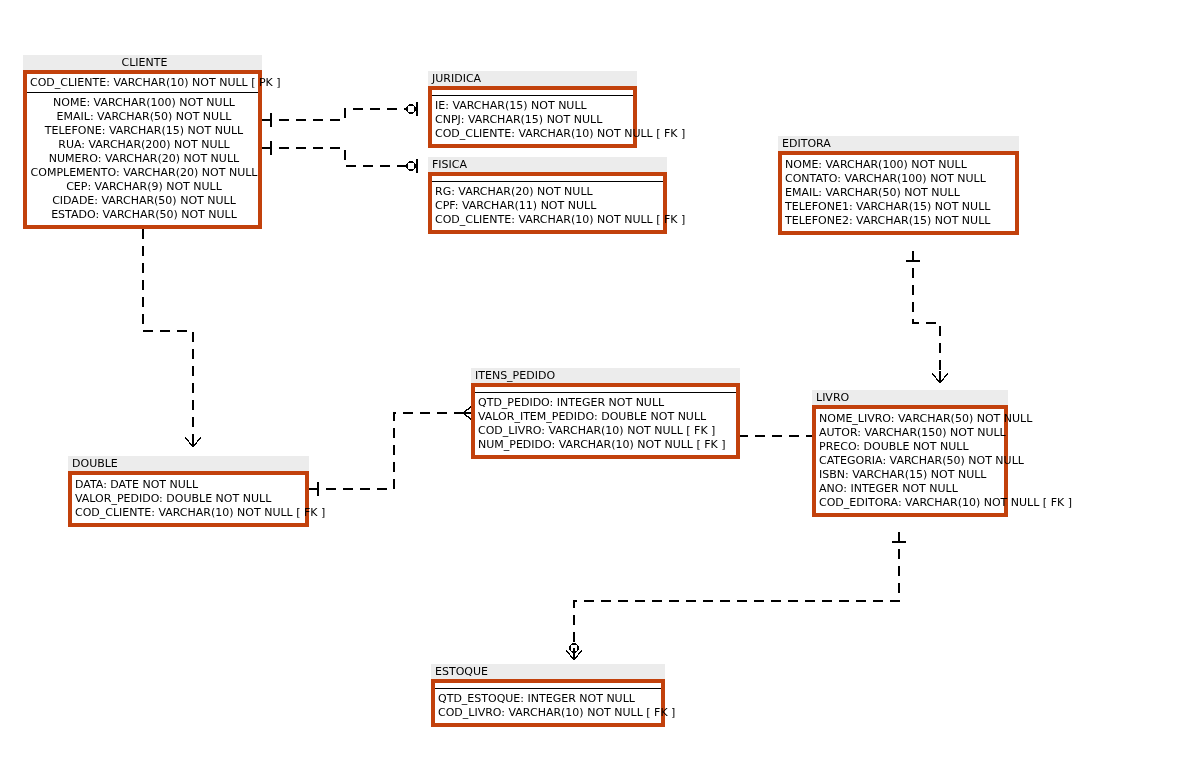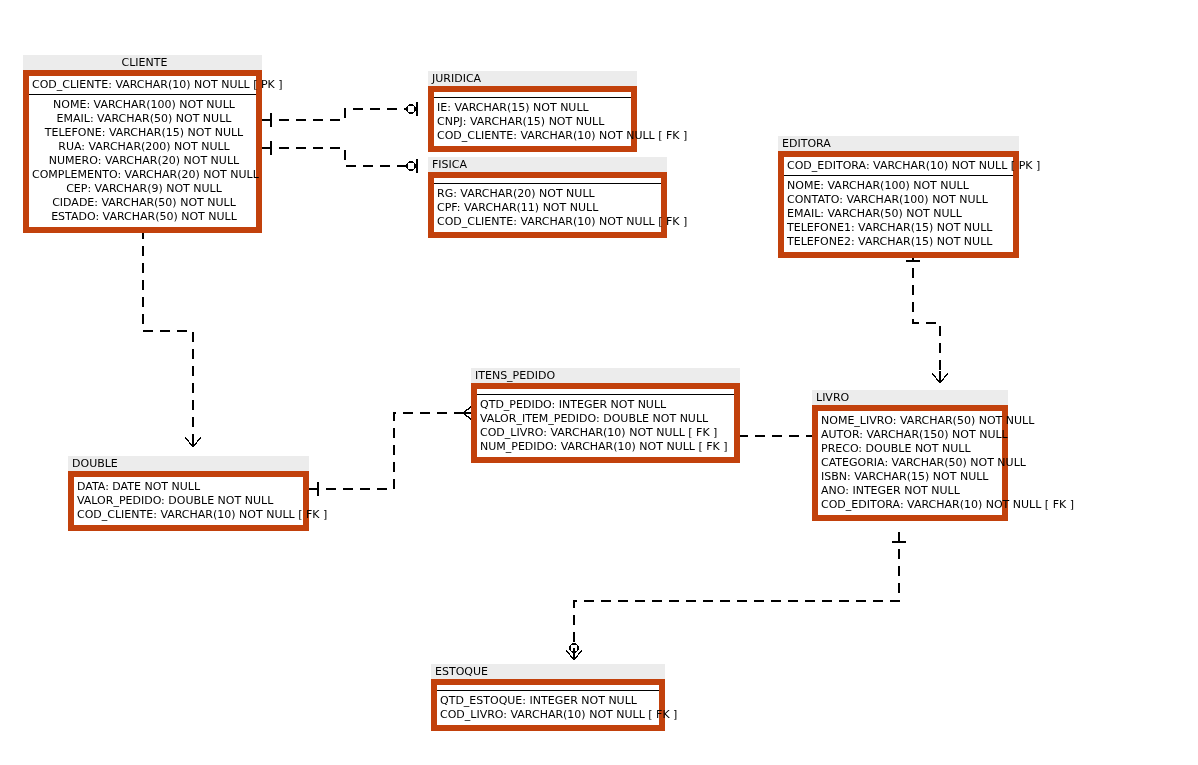--- a/index.html
+++ b/index.html
@@ -36,21 +36,21 @@
     color: #000;
     font-size: 11px;
     line-height: 14px;
     height: 15px;
     padding: 1px 0 0 4px;
     box-sizing: border-box;
     white-space: nowrap;
     overflow: hidden;
   }
   .entity-body {
-    border: 6px solid #c2410c;
+    border: 4px solid #c2410c;
     background: #ffffff;
     box-sizing: border-box;
   }
   .pk-section {
     border-bottom: 1px solid #000000;
     box-sizing: border-box;
   }
   .pk-section.empty {
     height: 6px;
   }
@@ -167,23 +167,20 @@
           <div class="attr-section">
             <div class="attr">RG: VARCHAR(20)   NOT NULL</div>
             <div class="attr">CPF: VARCHAR(11)   NOT NULL</div>
             <div class="attr">COD_CLIENTE: VARCHAR(10)   NOT NULL  [ FK ]</div>
           </div>
         </div>
       </div>
       <div class="entity" style="left: 778px; top: 136px; width: 241px;">
         <div class="entity-header">EDITORA</div>
         <div class="entity-body">
-          <div class="pk-section">
-            <div class="attr">COD_EDITORA: VARCHAR(10)   NOT NULL  [ PK ]</div>
-          </div>
           <div class="attr-section">
             <div class="attr">NOME: VARCHAR(100)   NOT NULL</div>
             <div class="attr">CONTATO: VARCHAR(100)   NOT NULL</div>
             <div class="attr">EMAIL: VARCHAR(50)   NOT NULL</div>
             <div class="attr">TELEFONE1: VARCHAR(15)   NOT NULL</div>
             <div class="attr">TELEFONE2: VARCHAR(15)   NOT NULL</div>
           </div>
         </div>
       </div>
       <div class="entity" style="left: 471px; top: 368px; width: 269px;">

